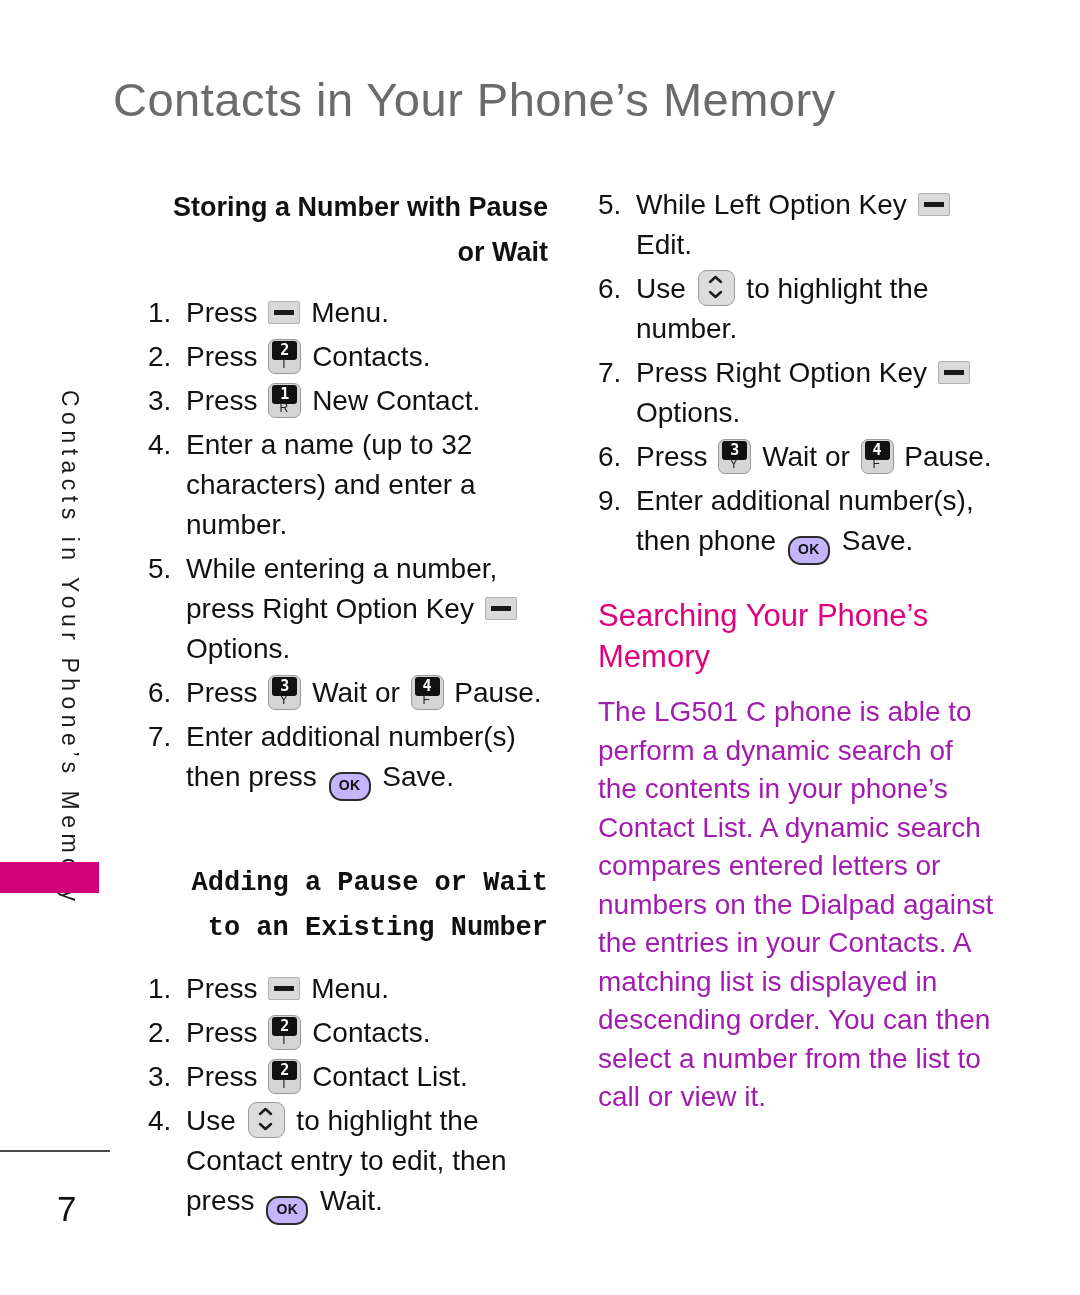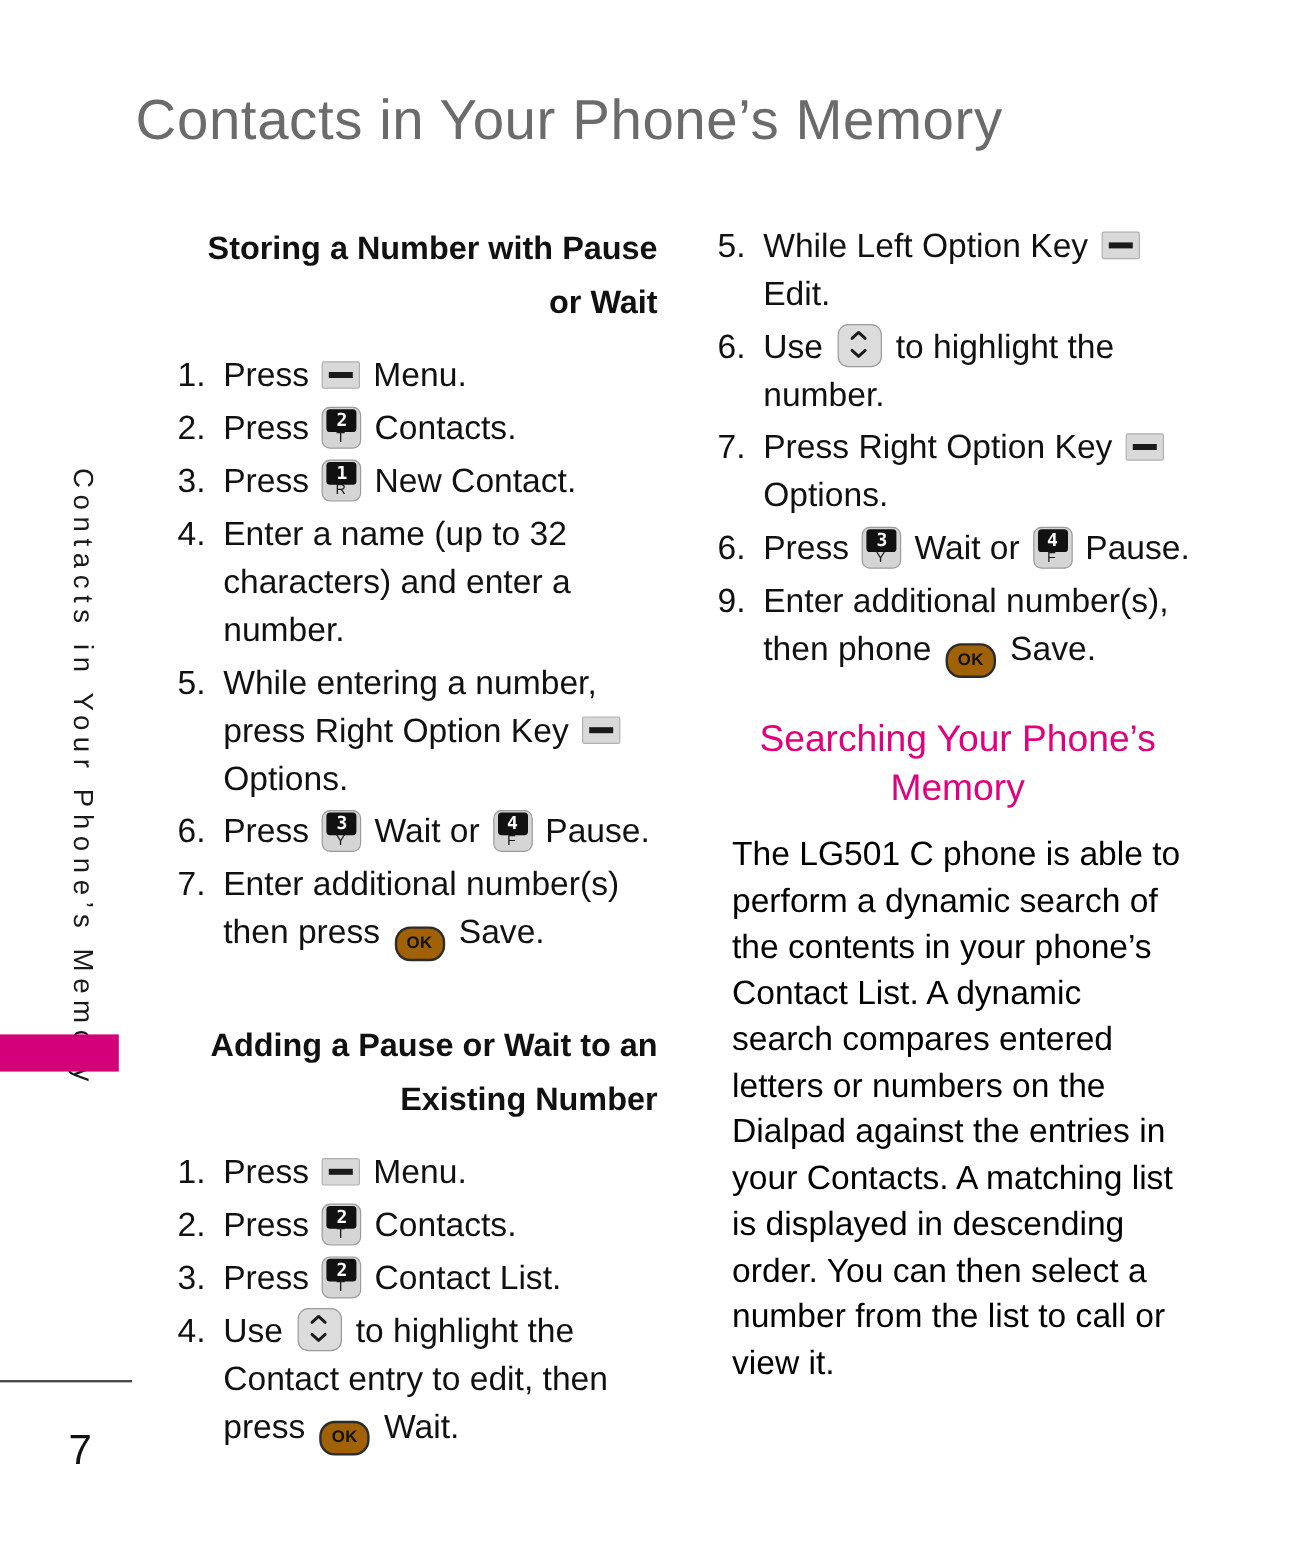--- a/index.html
+++ b/index.html
@@ -71,29 +71,28 @@
   .col-right { left: 598px; }
 
   h2.section-head {
     margin: 0 0 18px 0;
     font-size: 27px;
     line-height: 45px;
     font-weight: bold;
     color: #111;
     text-align: right;
   }
-  h2.section-head.spaced { margin-top: 48px; }
+  h2.section-head.spaced { margin-top: 60px; font-family: Liberation Mono, monospace; }
 
   h2.pink-head {
     margin: 30px 0 16px 0;
     font-size: 31px;
     line-height: 41px;
     font-weight: 400;
     color: #e0017c;
-    text-align: center;
   }
 
   
   ol.steps {
     margin: 0;
     padding: 0;
     list-style: none;
   }
   ol.steps li {
     position: relative;
@@ -107,24 +106,24 @@
     position: absolute;
     left: 0;
     top: 0;
     width: 34px;
     text-align: left;
     font-size: 28px;
   }
   .bold { font-weight: normal; }
 
   p.body-text {
-    margin: 12px;
+    margin: 0;
     font-size: 28px;
     line-height: 38.5px;
-    color: #000000;
+    color: #a21caf;
   }
 
   
   .icon {
     display: inline-block;
     vertical-align: -4px;
     position: relative;
   }
 
   
@@ -193,21 +192,21 @@
     border-radius: 9px;
     margin: 0 4px;
     vertical-align: -8px;
   }
   .icon-nav svg { position: absolute; left: 0; top: 0; }
 
   
   .icon-ok {
     width: 38px;
     height: 25px;
-    background: #a16207;
+    background: #c4b5fd;
     border: 2px solid #2b2b2b;
     border-radius: 13px;
     margin: 0 4px;
     vertical-align: -4px;
     color: #111;
     font-size: 14px;
     line-height: 22px;
     text-align: center;
     font-weight: bold;
     letter-spacing: 0.3px;

